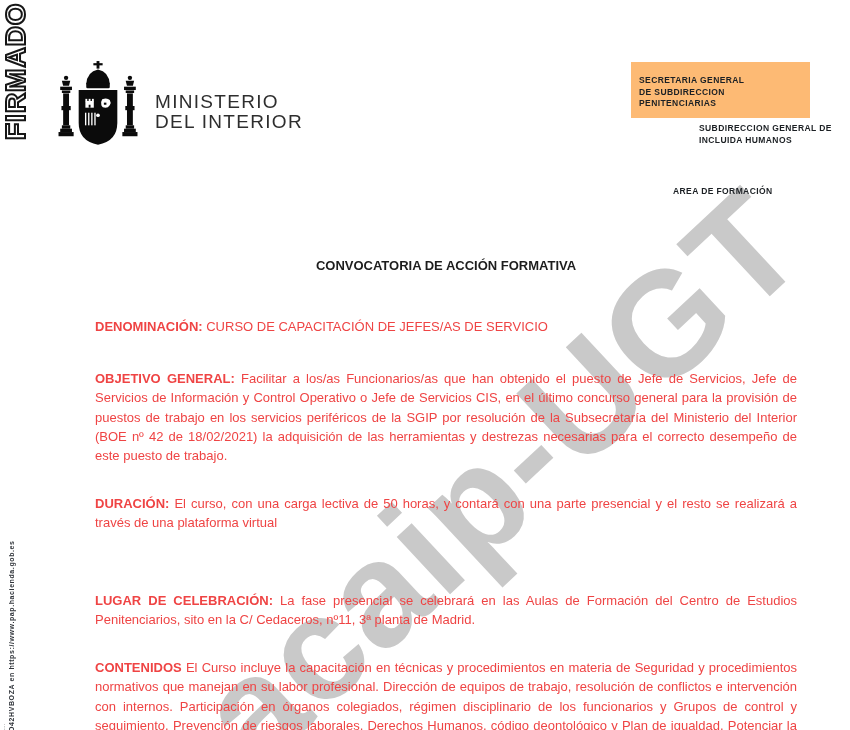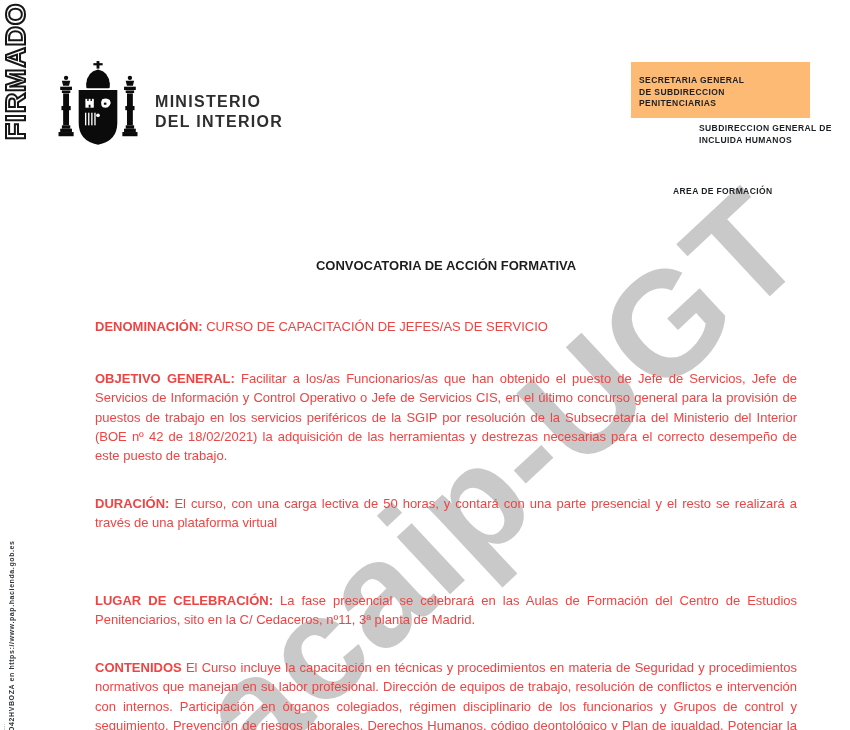--- a/index.html
+++ b/index.html
@@ -41,21 +41,21 @@
   .side-micro{
     left:1px;top:732px;width:45px;
     transform:rotate(-90deg);transform-origin:0 0;
     font-size:5px;color:#555;white-space:nowrap;z-index:3;
   }
 
   
   .crest{left:56px;top:58px;width:84px;height:96px;z-index:2;}
   .ministry{
     left:155px;top:92px;z-index:2;
-    font-size:16px;font-weight:bold;letter-spacing:1.3px;
+    font-size:19px;font-weight:normal;letter-spacing:1.3px;
     line-height:20px;color:#2e2e2e;white-space:nowrap;
   }
   .dept-box{
     left:631px;top:62px;width:159px;
     background:#fdba74;
     padding:13px 12px 8px 8px;
     z-index:2;
   }
   .dept-line{
     font-size:8.5px;font-weight:bold;letter-spacing:0.4px;

